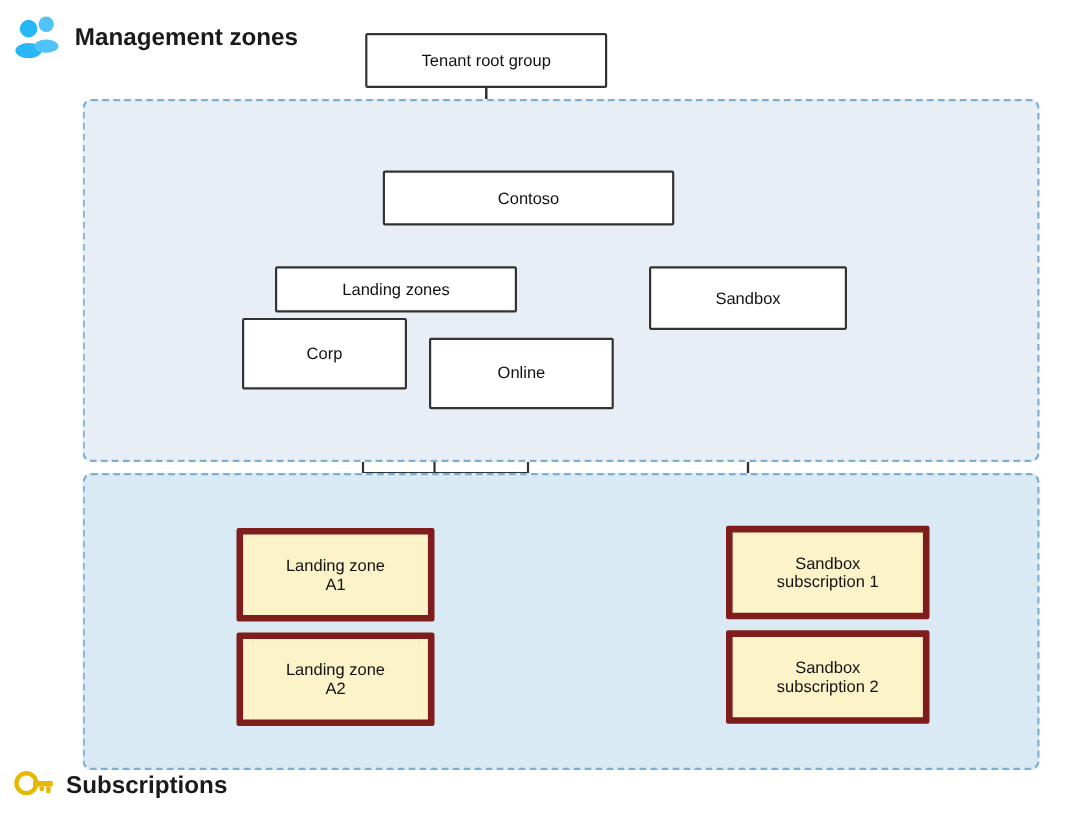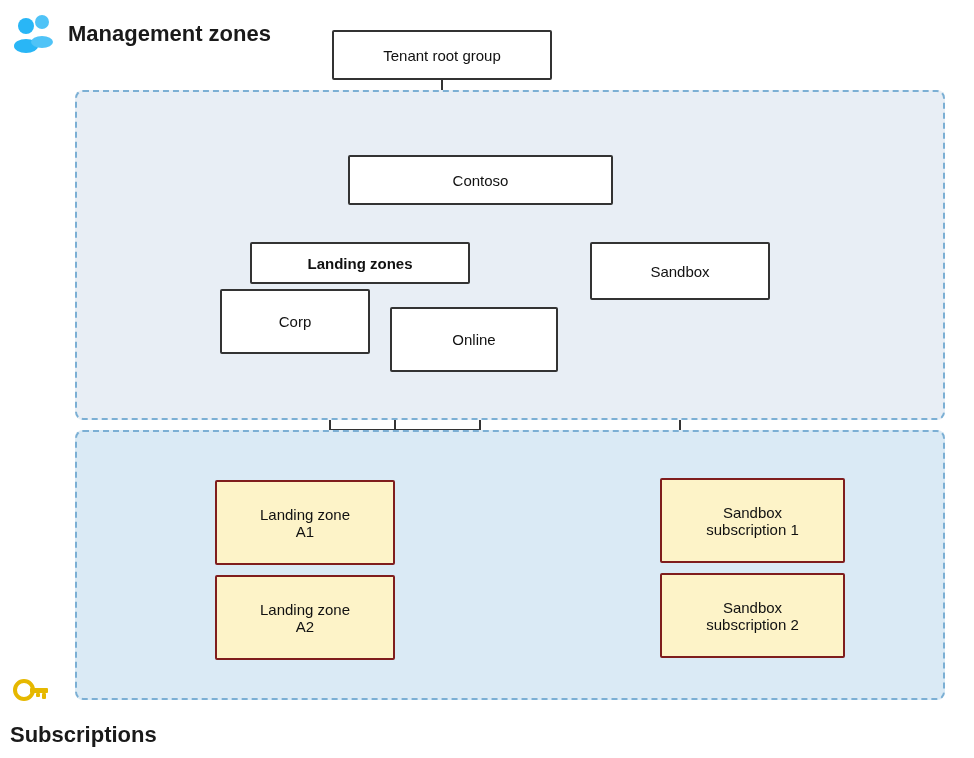--- a/index.html
+++ b/index.html
@@ -30,25 +30,25 @@
     }
     .section-label-top .label-text {
       font-size: 22px;
       font-weight: bold;
       color: #1a1a1a;
     }
 
     
     .section-label-bottom {
       position: absolute;
-      bottom: 10px;
+      bottom: 24px;
       left: 10px;
       display: flex;
+      align-items: center;
       gap: 10px;
-      flex-direction: column;
     }
     .section-label-bottom .label-text {
       font-size: 22px;
       font-weight: bold;
       color: #1a1a1a;
     }
 
     
     .mgmt-box {
       position: absolute;
@@ -83,21 +83,21 @@
       justify-content: center;
       text-align: center;
       font-size: 15px;
       color: #111;
       border-radius: 2px;
       padding: 4px;
     }
 
     .node-yellow {
       position: absolute;
-      border: 2px solid #7f1d1d;
+      border: 6px solid #7f1d1d;
       background: #fdf3c8;
       display: flex;
       align-items: center;
       justify-content: center;
       text-align: center;
       font-size: 15px;
       color: #111;
       border-radius: 2px;
       padding: 4px;
     }
@@ -224,21 +224,21 @@
   <div class="sub-box"></div>
 
   <div class="node" style="left:332px; top:30px; width:220px; height:50px;">
     <span>Tenant root group</span>
   </div>
 
   <div class="node" style="left:348px; top:155px; width:265px; height:50px;">
     <span>Contoso</span>
   </div>
 
-  <div class="node" style="left:250px; top:242px; width:220px; height:42px;font-weight:bold;">
+  <div class="node" style="left:250px; top:242px; width:220px; height:42px;">
     <span>Landing zones</span>
   </div>
 
   <div class="node" style="left:590px; top:242px; width:180px; height:58px;">
     <span>Sandbox</span>
   </div>
 
   <div class="node" style="left:220px; top:289px; width:150px; height:65px;">
     <span>Corp</span>
   </div>

